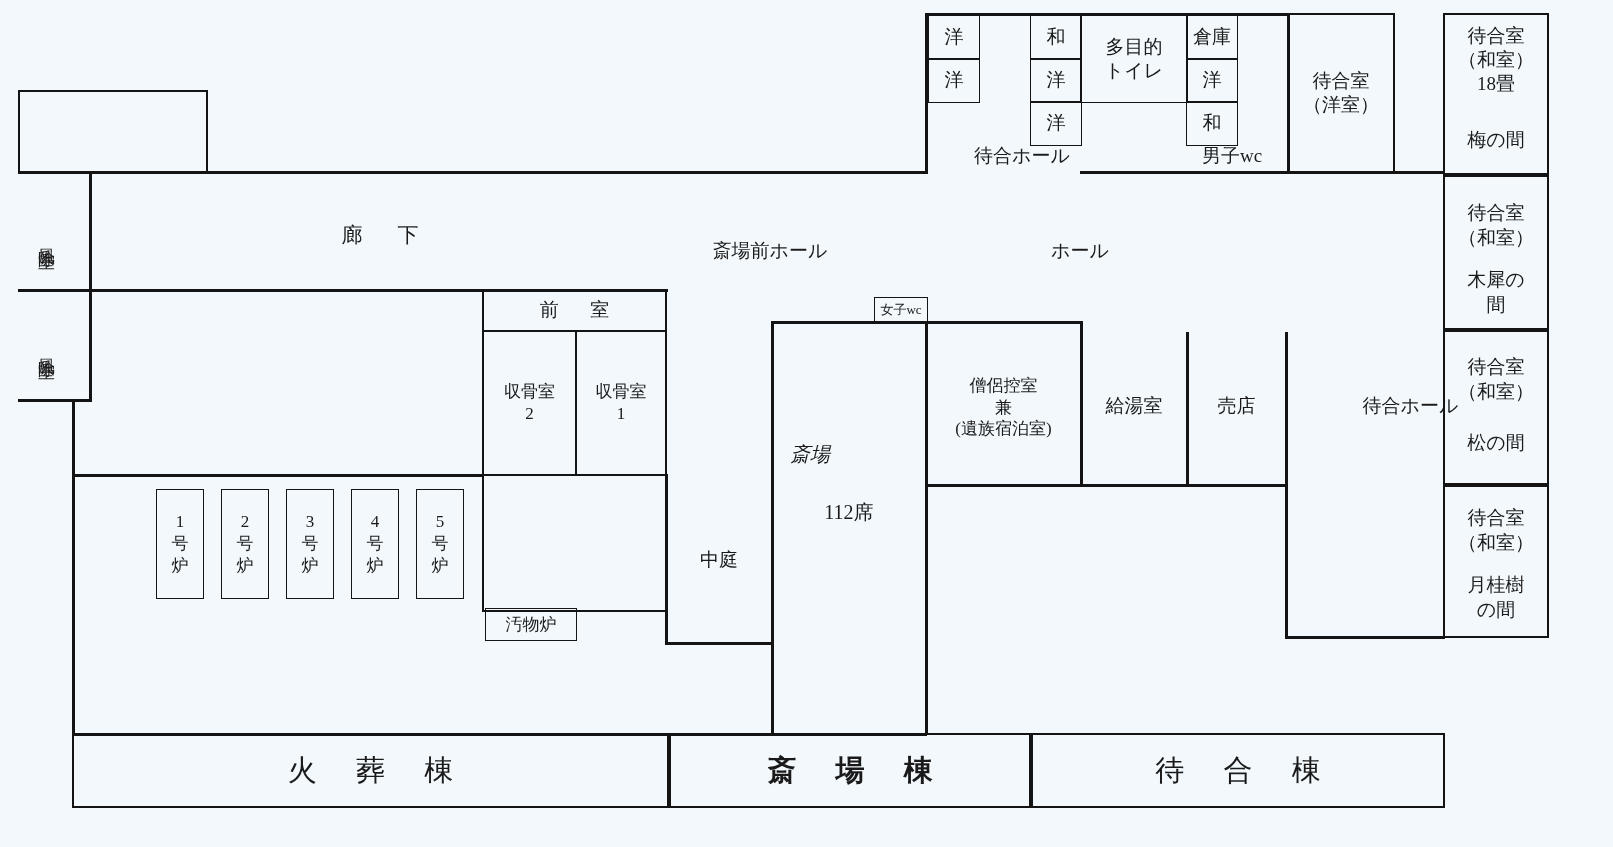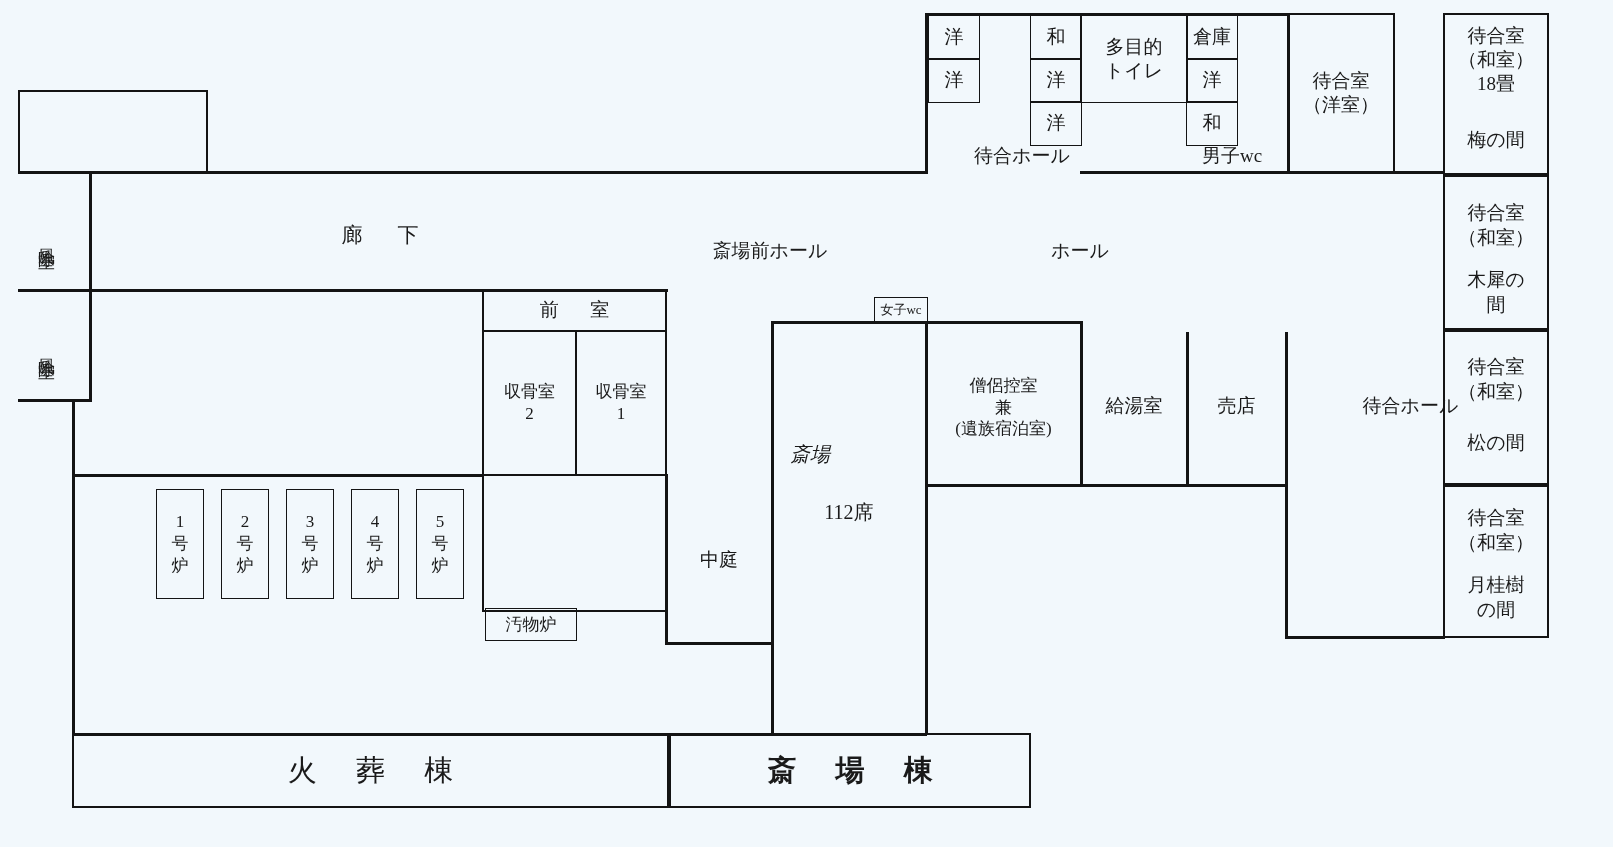--- a/index.html
+++ b/index.html
@@ -235,14 +235,17 @@
   <div class="lbl f21 wide2" style="left:300px; top:220px; width:160px; height:30px;">廊　下</div>
   <div class="lbl f19" style="left:690px; top:237px; width:160px; height:28px;text-align:right;">斎場前ホール</div>
   <div class="lbl f19" style="left:1035px; top:237px; width:90px; height:28px;text-align:right;">ホール</div>
 
   <div class="banner wide" style="left:72px; top:733px; width:597px; height:75px;">
     <span>火 葬 棟</span>
   </div>
   <div class="banner wide" style="left:669px; top:733px; width:362px; height:75px;font-weight:bold;">
     <span>斎 場 棟</span>
   </div>
+  <div class="banner wide" style="left:1031px; top:733px; width:414px; height:75px;">
+    <span>待 合 棟</span>
+  </div>
 
 </div>
 
 </body></html>

